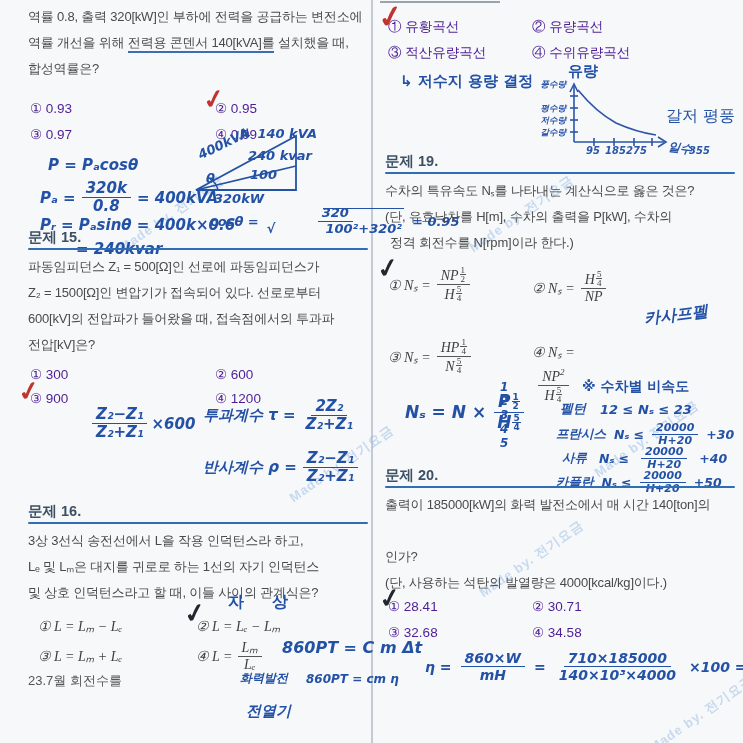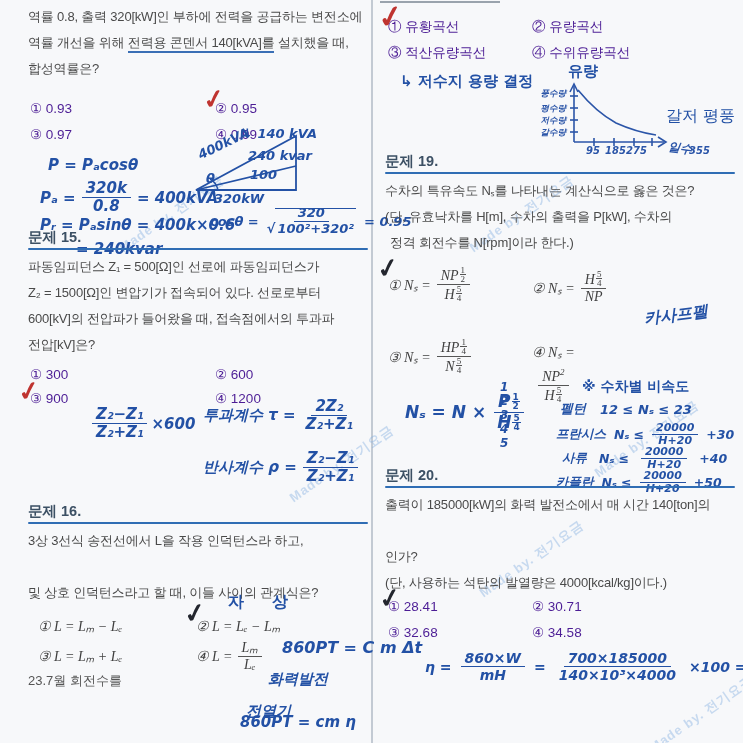--- a/index.html
+++ b/index.html
@@ -26,21 +26,21 @@
   .row{display:flex;align-items:center;gap:6px;white-space:nowrap;}
   .frac{display:inline-flex;flex-direction:column;align-items:center;line-height:1.15;}
   .frac .fn{border-bottom:1.5px solid currentColor;padding:0 4px;}
   .frac .fd{padding:0 4px;}
   .tfrac{display:inline-flex;flex-direction:column;align-items:center;font-size:9px;
          line-height:8px;vertical-align:7px;margin-left:1px;font-style:normal;}
   .tfrac .fn{border-bottom:1px solid currentColor;padding:0 1px;}
   .serif{font-family:"Liberation Serif",serif;font-style:italic;color:#3f3f3f;}
   .mopt{font-size:14px;color:#3f3f3f;}
   .mopt .frac .fn{border-bottom:1.2px solid #555;}
-  .sqrt-bar{border-top:1.5px solid currentColor;padding:12px 2px;}
+  .sqrt-bar{border-top:1.5px solid currentColor;padding:12px 2px;margin-left:48px;}
   
   .ytick{font-size:8.5px;color:#2b55a8;font-weight:700;width:32px;text-align:right;
          font-family:"DejaVu Sans",sans-serif;font-style:italic;line-height:10px;}
   .xtick{font-size:10px;color:#2b55a8;font-weight:700;font-style:italic;
          font-family:"DejaVu Sans",sans-serif;}
   .wm{font-size:13px;color:rgba(130,175,225,0.42);letter-spacing:1px;font-weight:600;
       transform:rotate(-35deg);white-space:nowrap;}
   svg{display:block;}
 </style>
 </head>
@@ -134,40 +134,41 @@
     <span class="frac">
         <span class="fn">Z₂−Z₁</span>
         <span class="fd">Z₂+Z₁</span>
       </span>
   </div>
 
   <div class="abs hdr" style="left:28px;top:502px;">문제 16.</div>
   <div class="abs hdr-line" style="left:28px;top:522px;width:340px;"></div>
 
   <div class="abs printed" style="left:28px;top:528px;">3상 3선식 송전선에서 L을 작용 인덕턴스라 하고,</div>
+  <div class="abs printed" style="left:28px;top:554px;">Lₑ 및 Lₘ은 대지를 귀로로 하는 1선의 자기 인덕턴스</div>
   <div class="abs printed" style="left:28px;top:580px;">및 상호 인덕턴스라고 할 때, 이들 사이의 관계식은?</div>
 
   <div class="abs opt serif mopt" style="left:38px;top:616px;">① L = Lₘ − Lₑ</div>
   <div class="abs opt serif mopt" style="left:196px;top:616px;">② L = Lₑ − Lₘ</div>
   <div class="abs opt serif mopt" style="left:38px;top:646px;">③ L = Lₘ + Lₑ</div>
   <div class="abs row serif mopt" style="left:196px;top:640px;gap:5px;">
     <span>④ L =</span>
     <span class="frac">
         <span class="fn">Lₘ</span>
         <span class="fd">Lₑ</span>
       </span>
   </div>
   <span class="abs check" style="left:184px;top:600px;">✓</span>
   <span class="abs hw" style="left:228px;top:592px;font-size:16px;font-style:normal;font-weight:700;">자</span>
   <span class="abs hw" style="left:272px;top:592px;font-size:16px;font-style:normal;font-weight:700;">상</span>
 
   <div class="abs footer-note" style="left:28px;top:672px;">23.7월 회전수를</div>
 
   <div class="abs hw" style="left:282px;top:638px;font-size:16px;">860PT = C m Δt</div>
-  <div class="abs row hw" style="left:240px;top:670px;gap:24px;font-size:15px;flex-direction:column;">
+  <div class="abs row hw" style="left:240px;top:670px;gap:18px;font-size:12px;">
     <span>화력발전</span>
     <span>860PT = cm η</span>
   </div>
   <div class="abs row hw" style="left:246px;top:702px;gap:16px;font-size:15px;">
     <span>전열기</span>
   </div>
 
   <div class="abs opt" style="left:388px;top:18px;">① 유황곡선</div>
   <div class="abs opt" style="left:532px;top:18px;">② 유량곡선</div>
   <div class="abs opt" style="left:388px;top:44px;">③ 적산유량곡선</div>
@@ -187,21 +188,21 @@
         <path d="M32 30 L40 30"></path>
         <path d="M32 42 L40 42"></path>
         <path d="M32 54 L40 54"></path>
       <path d="M56 60 L56 68"></path>
         <path d="M76 60 L76 68"></path>
         <path d="M96 60 L96 68"></path>
         <path d="M114 60 L114 68"></path>
       <path d="M40 12 Q58 34 78 45 Q98 54 118 57"></path>
     </g>
   </svg>
-  <span class="abs ytick" style="left:534px;top:88px;">풍수량</span>
+  <span class="abs ytick" style="left:534px;top:79px;">풍수량</span>
   <span class="abs ytick" style="left:534px;top:103px;">평수량</span>
   <span class="abs ytick" style="left:534px;top:115px;">저수량</span>
   <span class="abs ytick" style="left:534px;top:127px;">갈수량</span>
   <span class="abs xtick" style="left:586px;top:145px;">95</span>
   <span class="abs xtick" style="left:605px;top:145px;">185</span>
   <span class="abs xtick" style="left:626px;top:145px;font-style:italic;">275</span>
   <span class="abs xtick" style="left:646px;top:145px;padding-left:43px;">355</span>
   <span class="abs xtick" style="left:668px;top:140px;font-size:12px;transform:rotate(8deg);">일수</span>
   <span class="abs hw" style="left:666px;top:106px;font-size:16px;font-style:normal;font-weight:400;">갈저 평풍</span>
 
@@ -329,19 +330,19 @@
   <span class="abs check" style="left:379px;top:585px;">✓</span>
 
   <div class="abs row hw" style="left:425px;top:650px;gap:9px;font-size:14px;">
     <span>η =</span>
     <span class="frac">
         <span class="fn">860×W</span>
         <span class="fd">mH</span>
       </span>
     <span>=</span>
     <span class="frac">
-        <span class="fn">700×185000</span>
+        <span class="fn">710×185000</span>
         <span class="fd">140×10³×4000</span>
       </span>
     <span>×100 = 28.41</span>
   </div>
 
 </div>
 
 </body></html>

